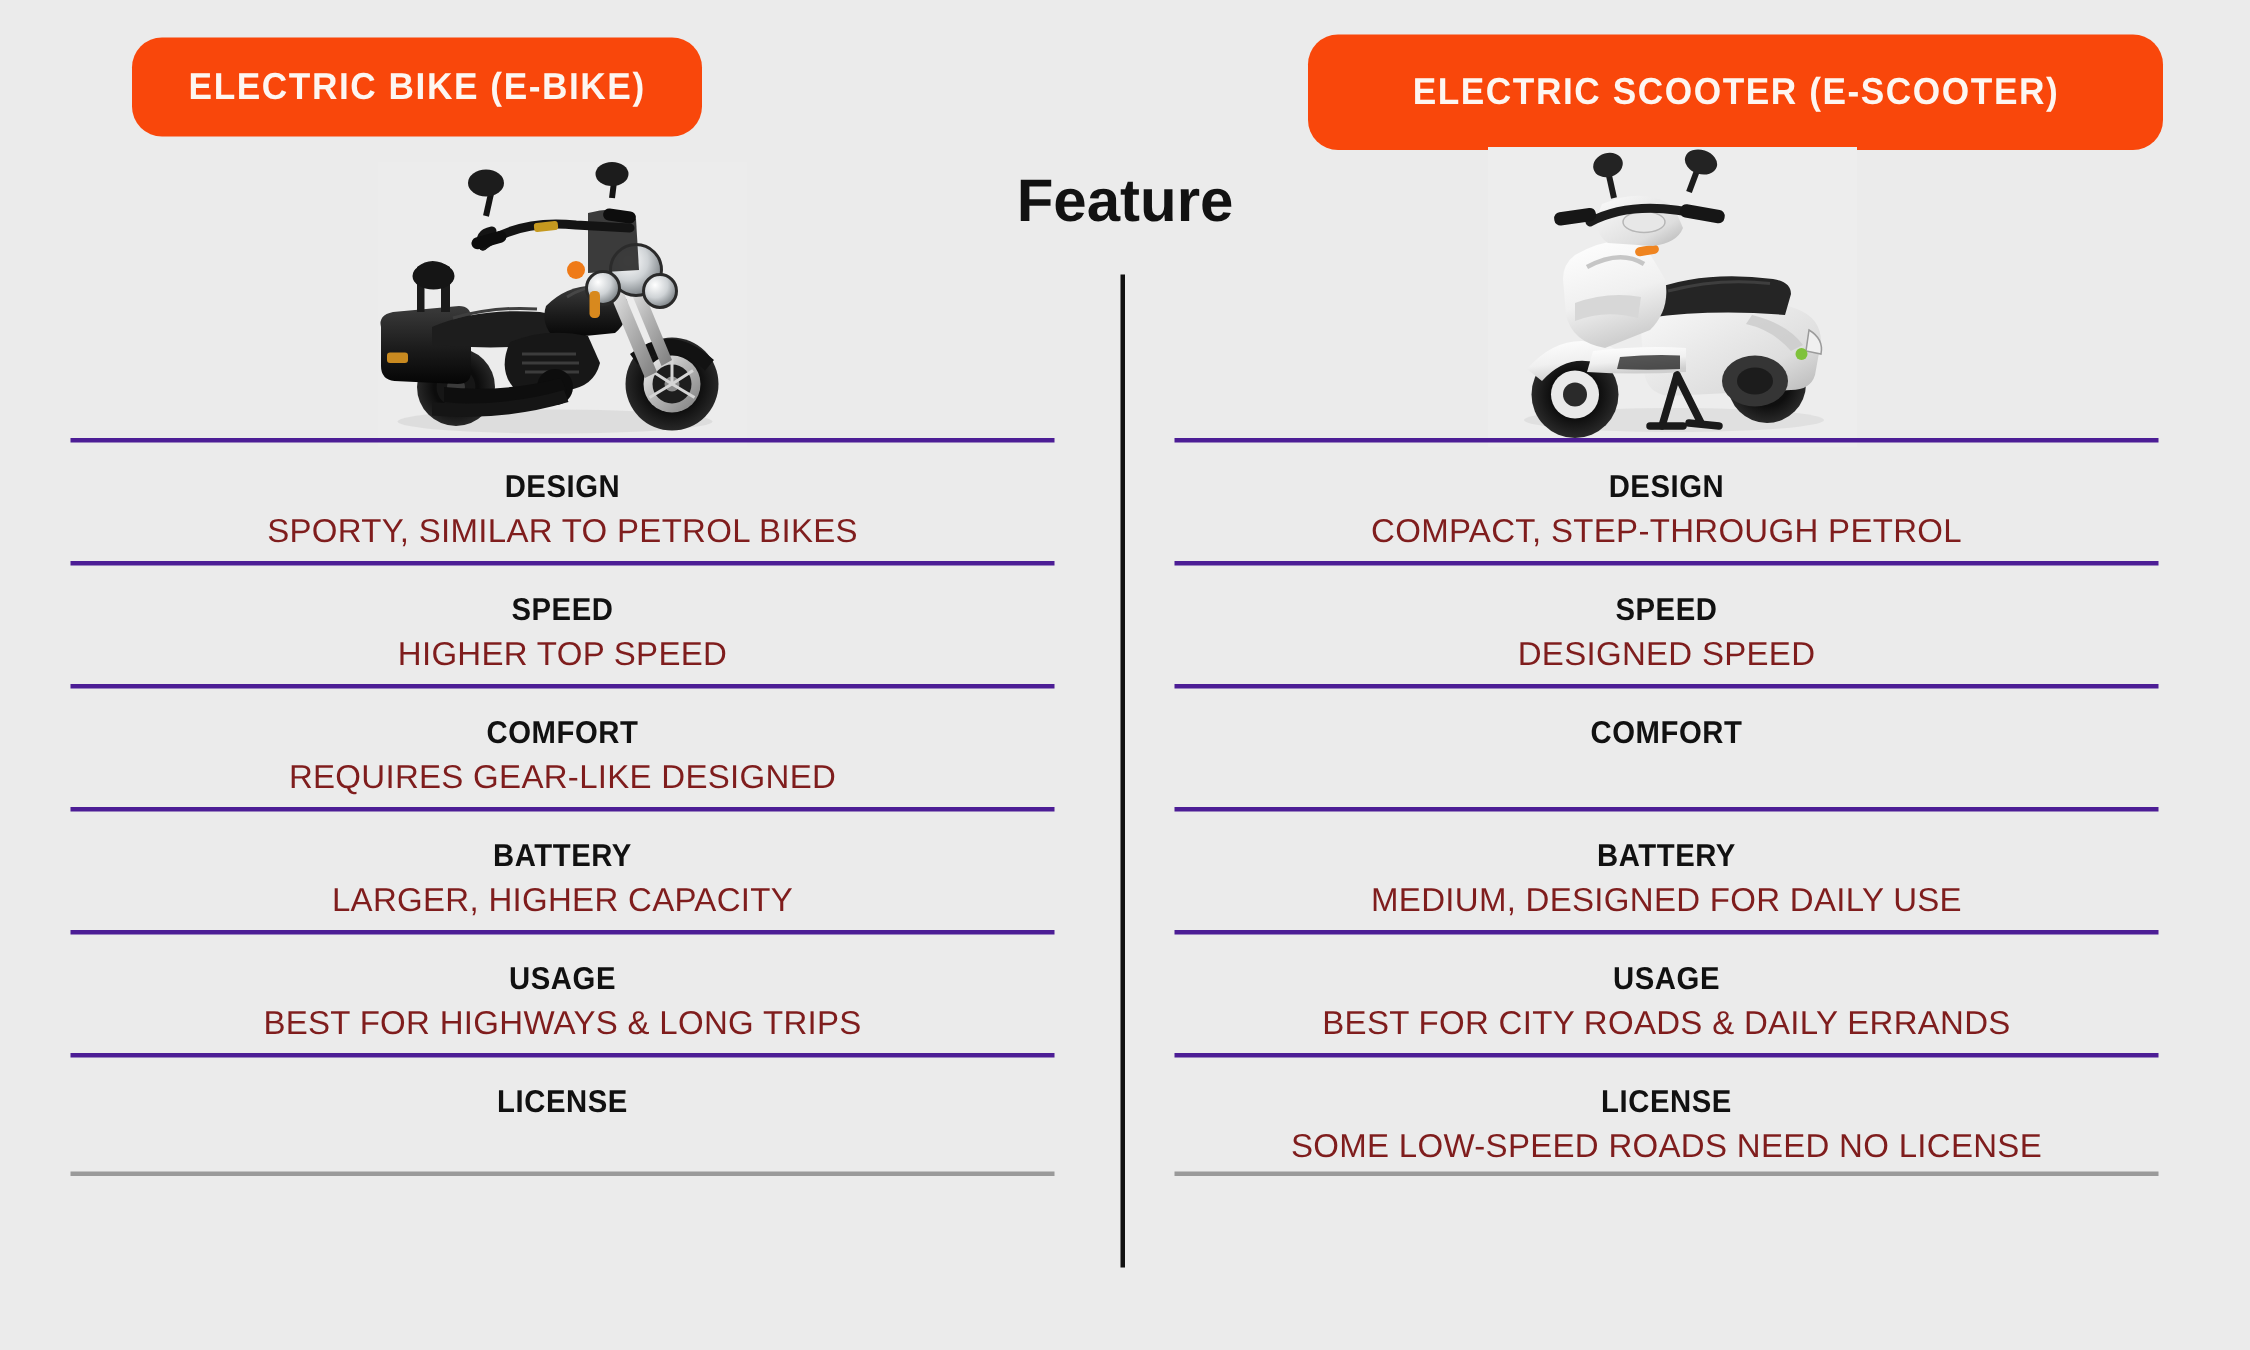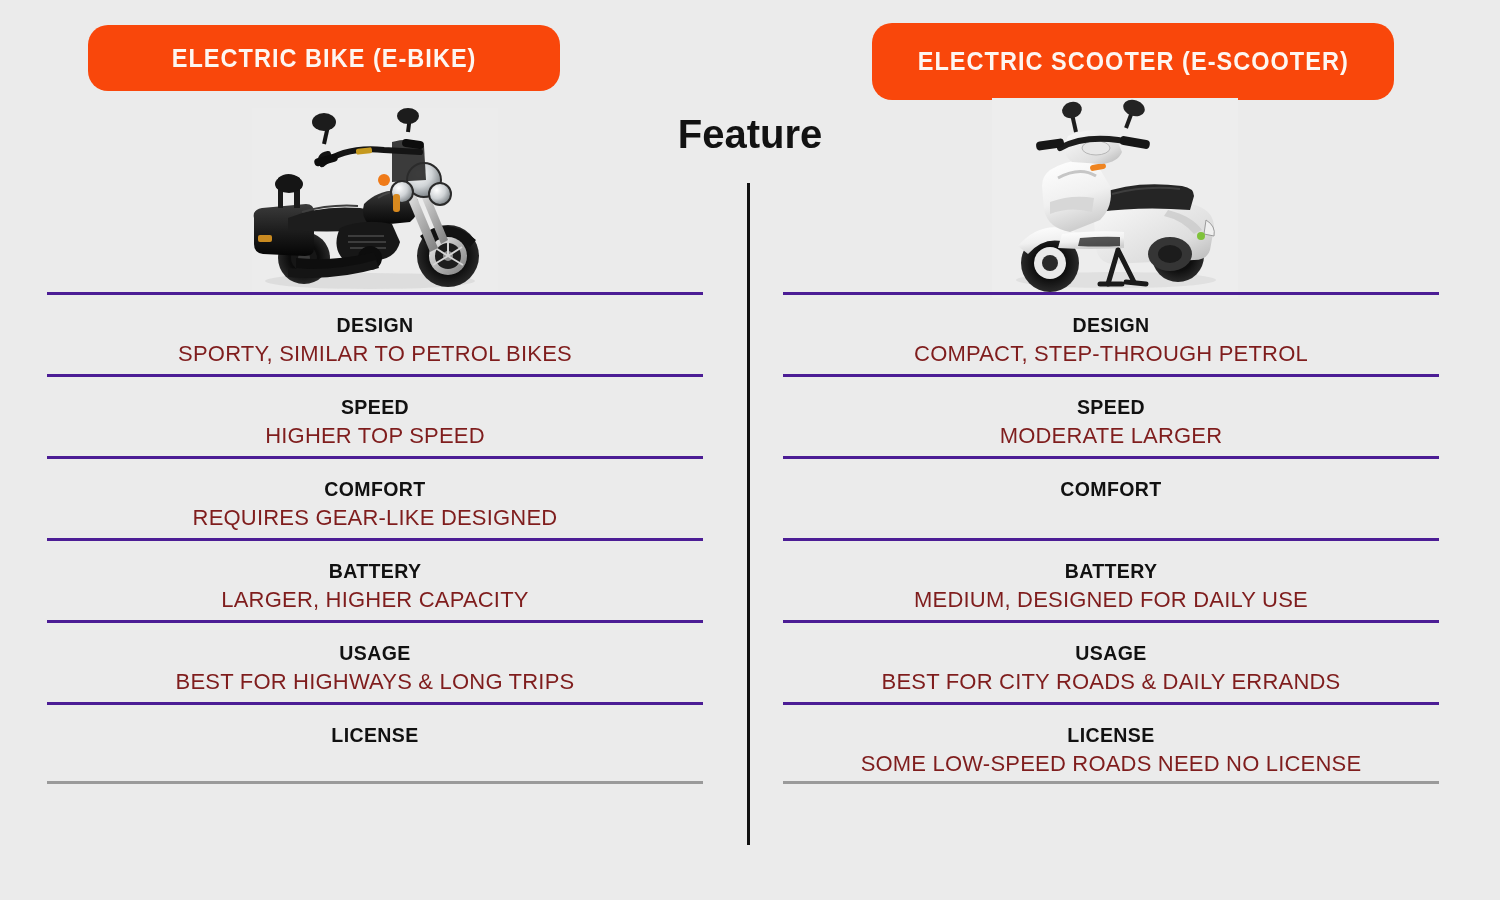--- a/index.html
+++ b/index.html
@@ -35,22 +35,22 @@
   .pill-text {
     color: #fdf6f1;
     font-family: "Liberation Sans", sans-serif;
     font-weight: bold;
     font-size: 25px;
     letter-spacing: 1.1px;
     white-space: nowrap;
     text-align: center;
     transform: scaleX(0.94);
   }
-  #pill-left  { left: 88px;  top: 25px; width: 472px; height: 66px; }
-  #pill-right { left: 872px; top: 23px; width: 522px; height: 77px; }
+  #pill-left  { left: 88px;  top: 25px; width: 380px; height: 66px; }
+  #pill-right { left: 872px; top: 23px; width: 570px; height: 77px; }
 
   
   #feature-label {
     position: absolute;
     left: 0;
     top: 112px;
     width: 1500px;
     text-align: center;
     font-family: "Liberation Sans", sans-serif;
     font-weight: bold;
@@ -327,21 +327,21 @@
     </div>
   </div>
 
   <div class="column" id="column-right">
     <div class="row">
       <span class="row-label">DESIGN</span>
       <span class="row-value">COMPACT, STEP-THROUGH PETROL</span>
     </div>
     <div class="row">
       <span class="row-label">SPEED</span>
-      <span class="row-value">MODERATE LARGER</span>
+      <span class="row-value">DESIGNED SPEED</span>
     </div>
     <div class="row">
       <span class="row-label">COMFORT</span>
     </div>
     <div class="row">
       <span class="row-label">BATTERY</span>
       <span class="row-value">MEDIUM, DESIGNED FOR DAILY USE</span>
     </div>
     <div class="row">
       <span class="row-label">USAGE</span>

